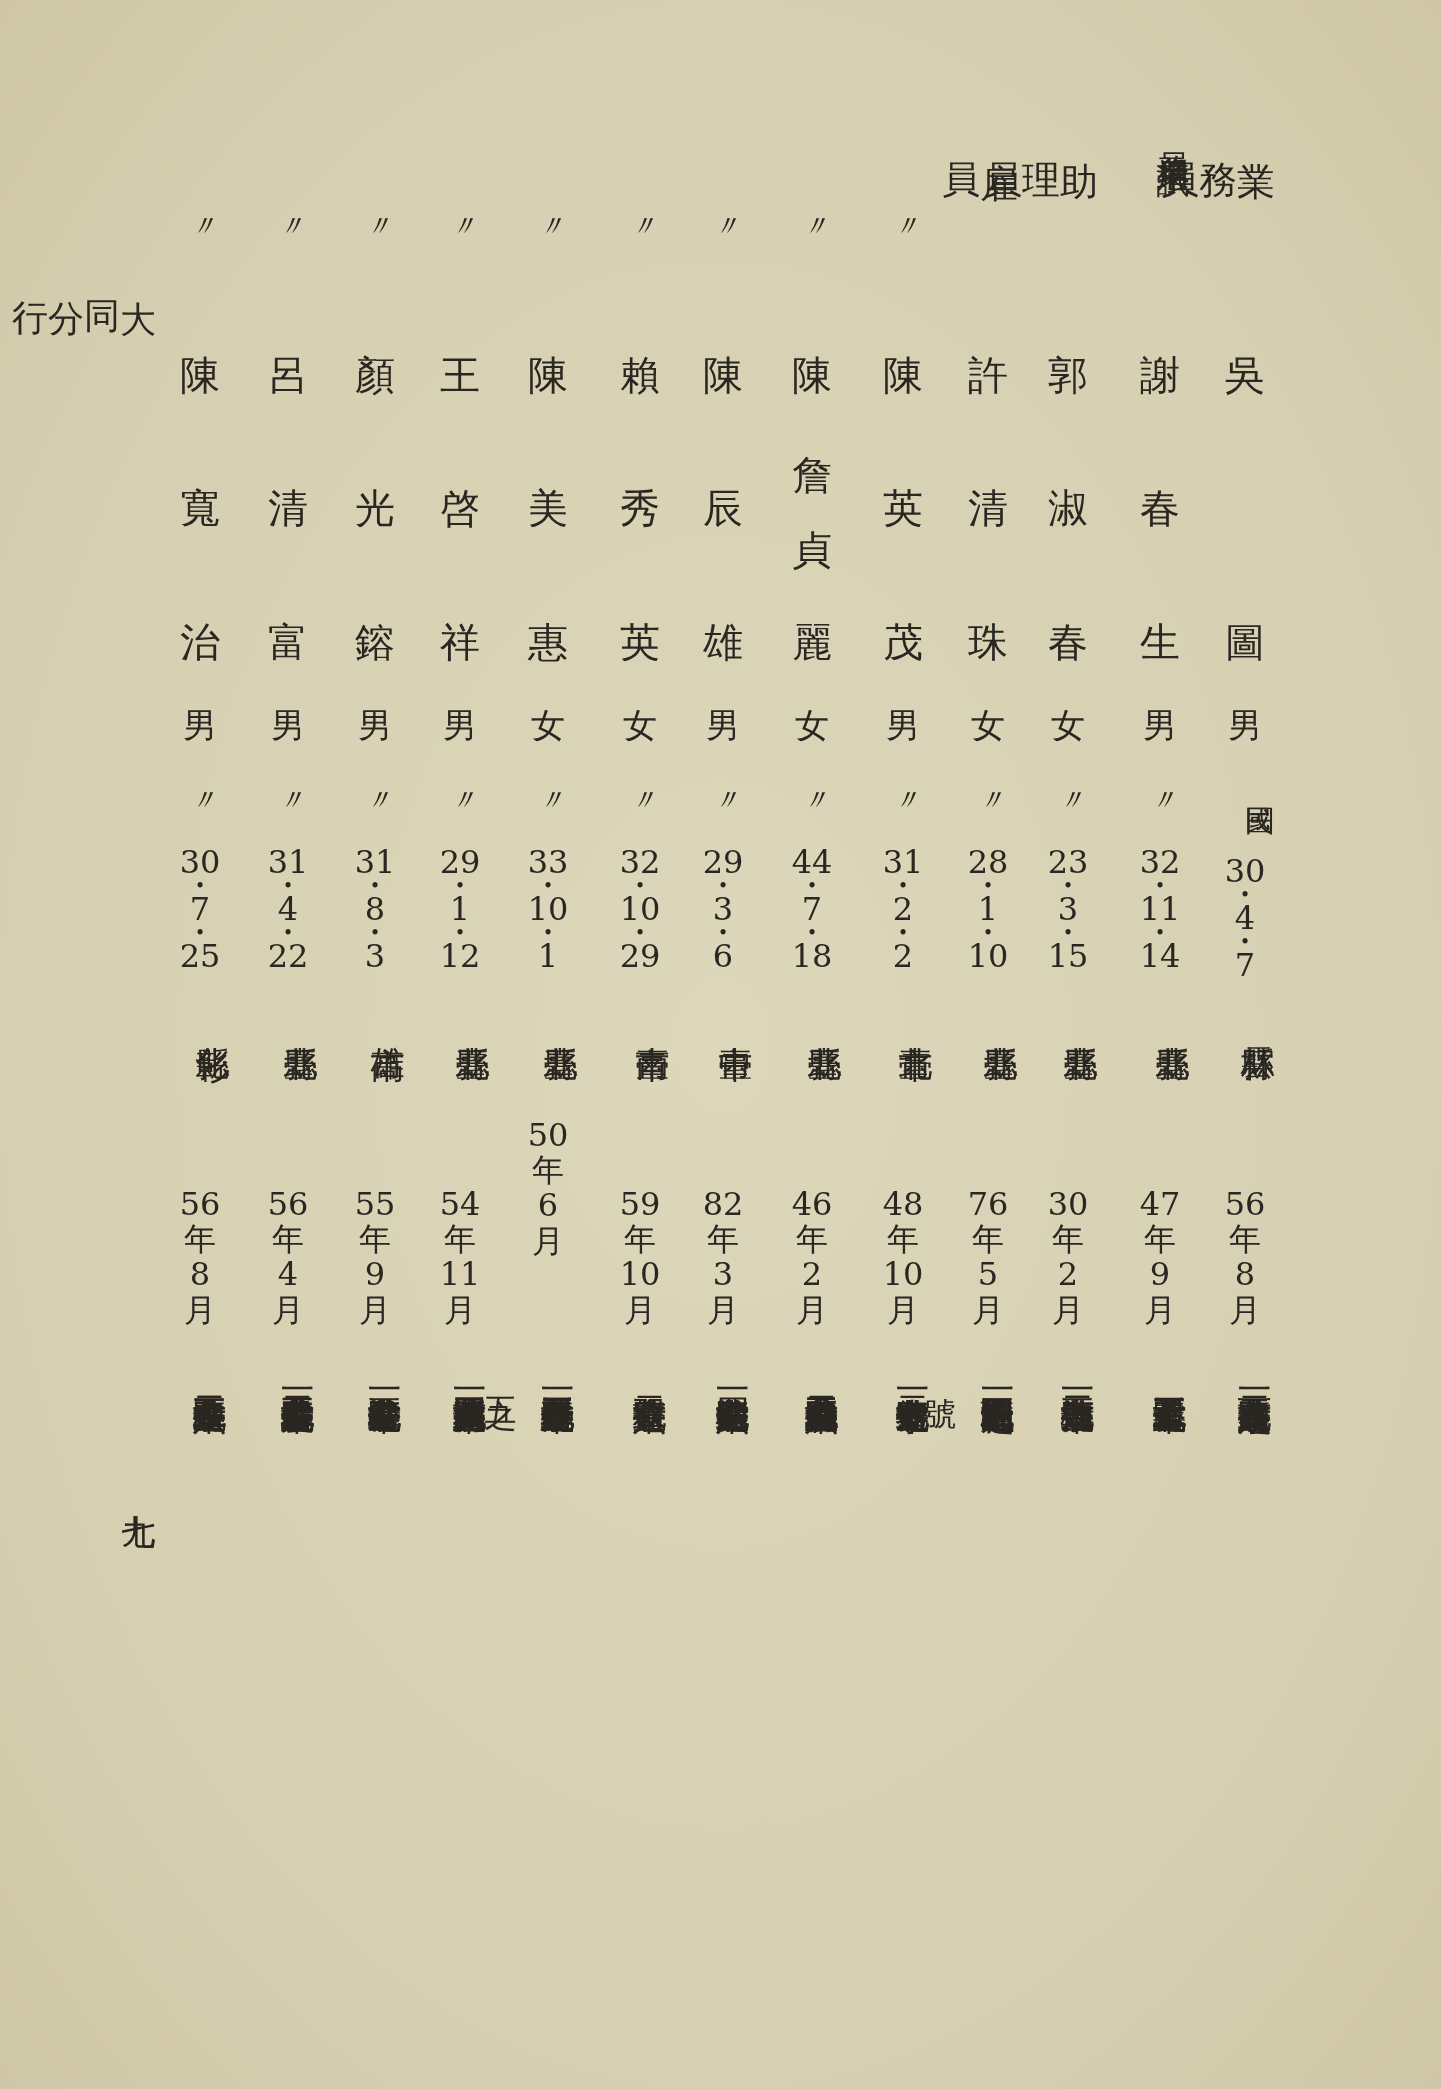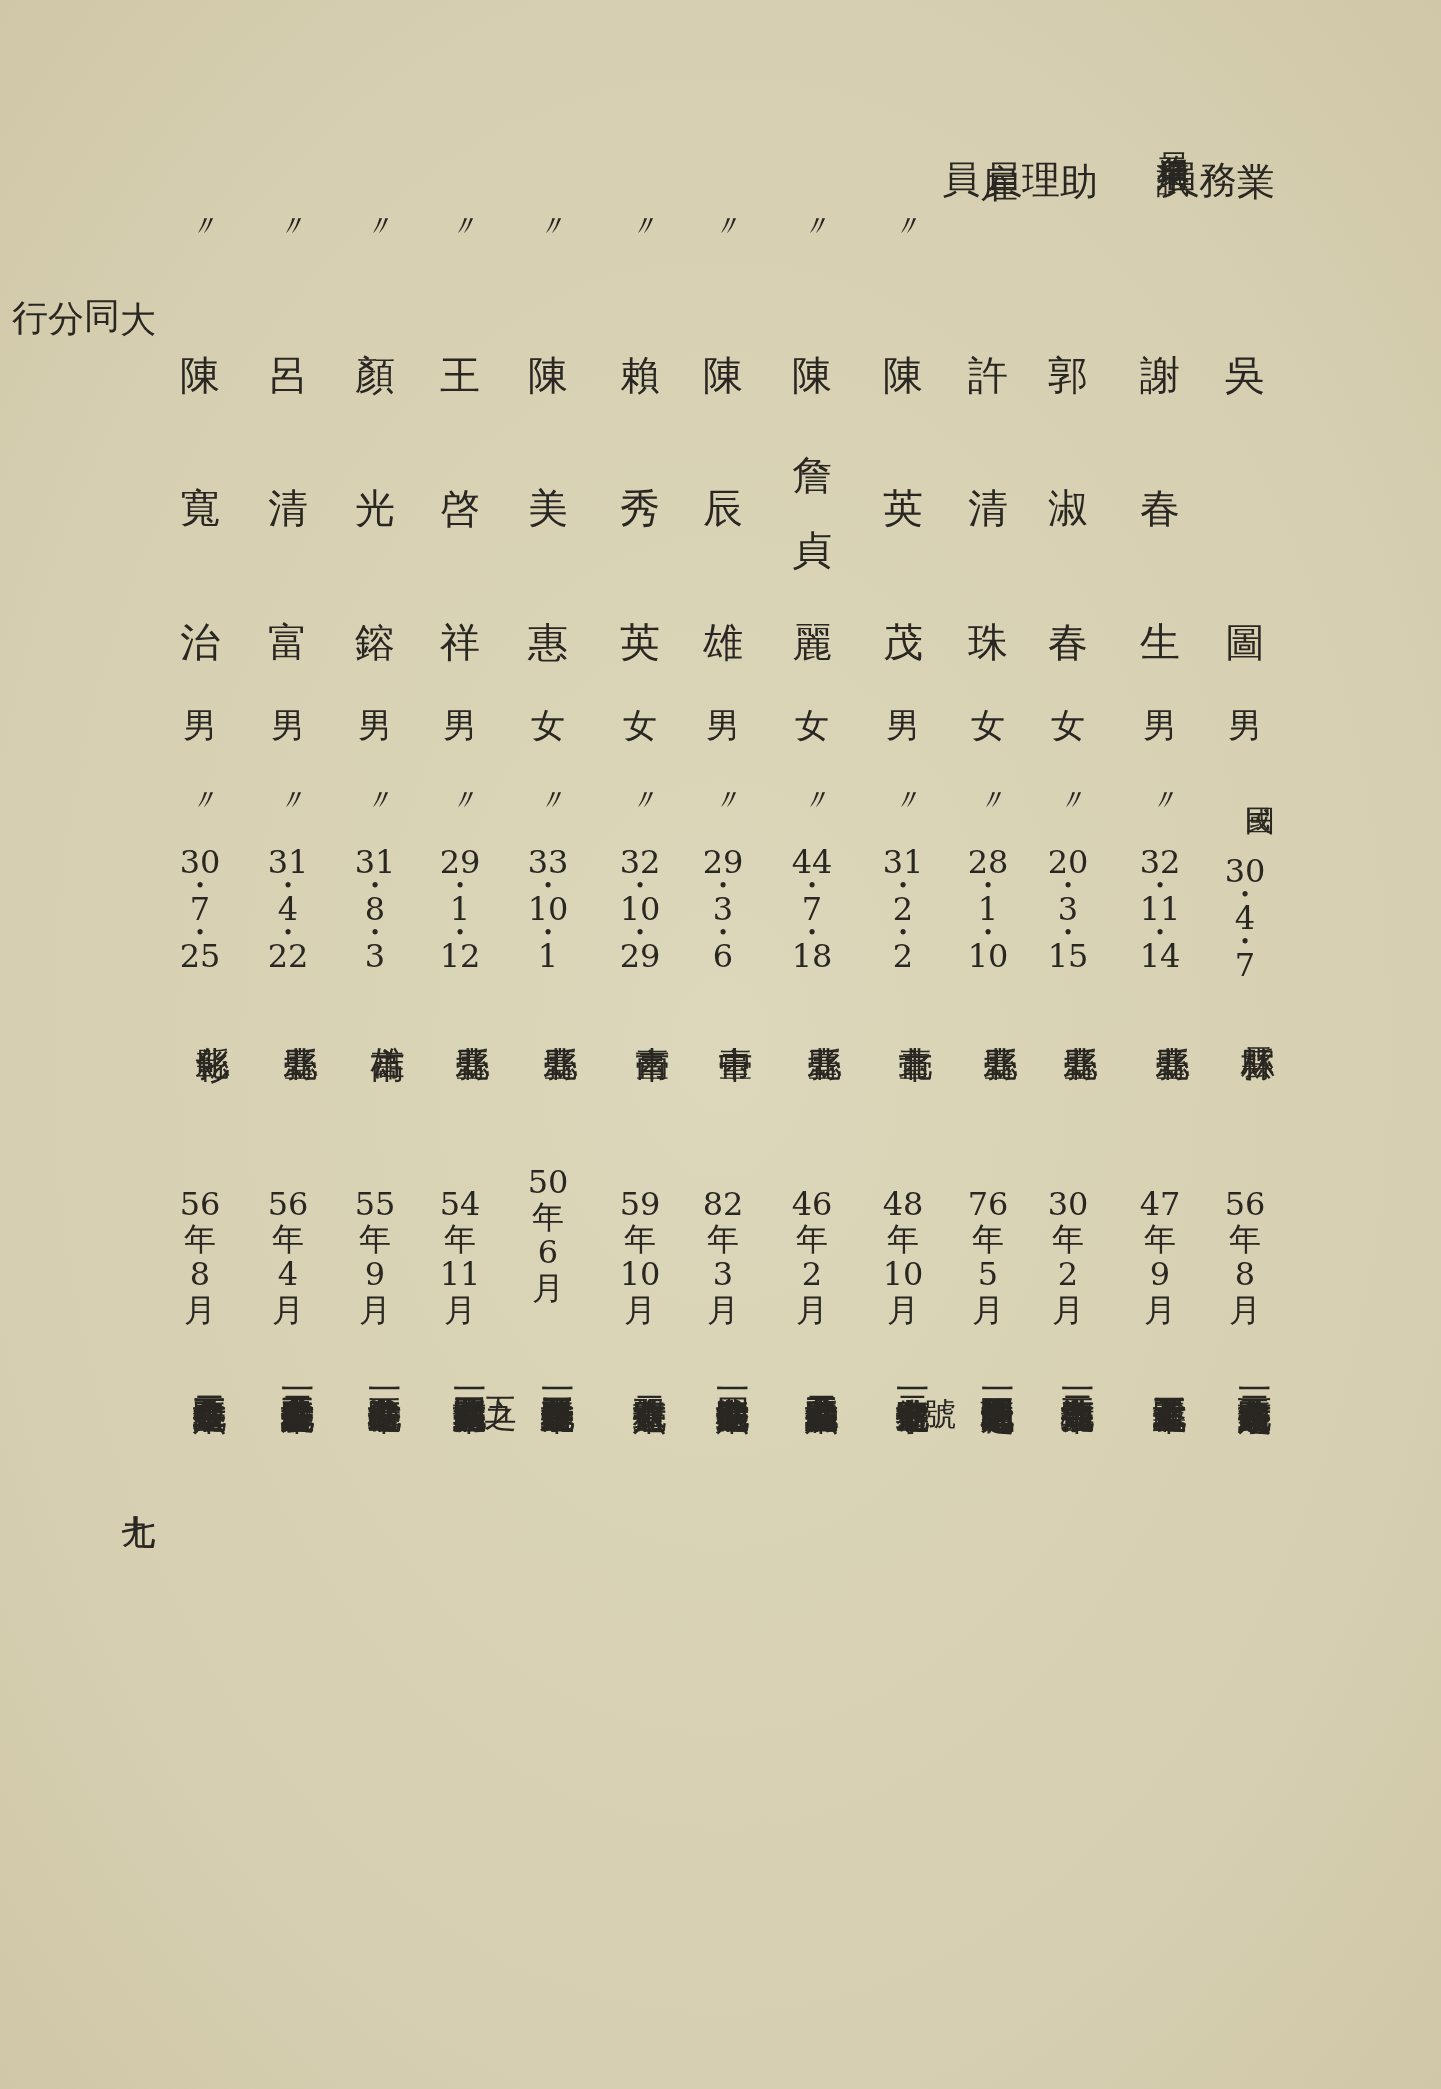--- a/index.html
+++ b/index.html
@@ -85,21 +85,21 @@
     <div class="col" style="left: 1038px;">
     <div class="cell vt title" style="top: 132px; letter-spacing: 52px;">助理員</div>
     <div class="cell name" style="top: 355px;">郭</div>
     <div class="cell name" style="top: 488px;">淑</div>
     <div class="cell name" style="top: 622px;">春</div>
 
     <div class="cell g" style="top: 703px;">女</div>
     <div class="cell ditto" style="top: 780px;">〃</div>
 
     <div class="cell date" style="top: 846px;">
-      <span class="yr-box">20</span>
+      <span class="yr-box">23</span>
       <span class="dot">•</span>
       <span class="yr-box">3</span>
       <span class="dot">•</span>
       <span class="yr-box">15</span>
     </div>
     <div class="cell vt bp" style="top: 1020px;">臺北縣</div>
     <div class="cell ym" style="top: 1187px;">
       <span class="yr-box">30</span>
       <span class="yr-box">年</span>
       <span class="yr-box">2</span>
@@ -248,21 +248,21 @@
     <div class="cell ditto" style="top: 780px;">〃</div>
 
     <div class="cell date" style="top: 846px;">
       <span class="yr-box">33</span>
       <span class="dot">•</span>
       <span class="yr-box">10</span>
       <span class="dot">•</span>
       <span class="yr-box">1</span>
     </div>
     <div class="cell vt bp" style="top: 1020px;">臺北縣</div>
-    <div class="cell ym" style="top: 1165px;">
+    <div class="cell ym" style="top: 1118px;">
       <span class="yr-box">50</span>
       <span class="yr-box">年</span>
       <span class="yr-box">6</span>
       <span class="yr-box">月</span>
     </div>
     <div class="cell vt addr" style="top: 1372px;">臺北市延平北路三段九九巷三弄一號</div>
     <div class="cell vt addr-aux" style="top: 1372px; left: -40px; width: 40px;">之五</div>
   </div>
     <div class="col" style="left: 430px;">
     <div class="cell ditto" style="top: 206px;">〃</div>

